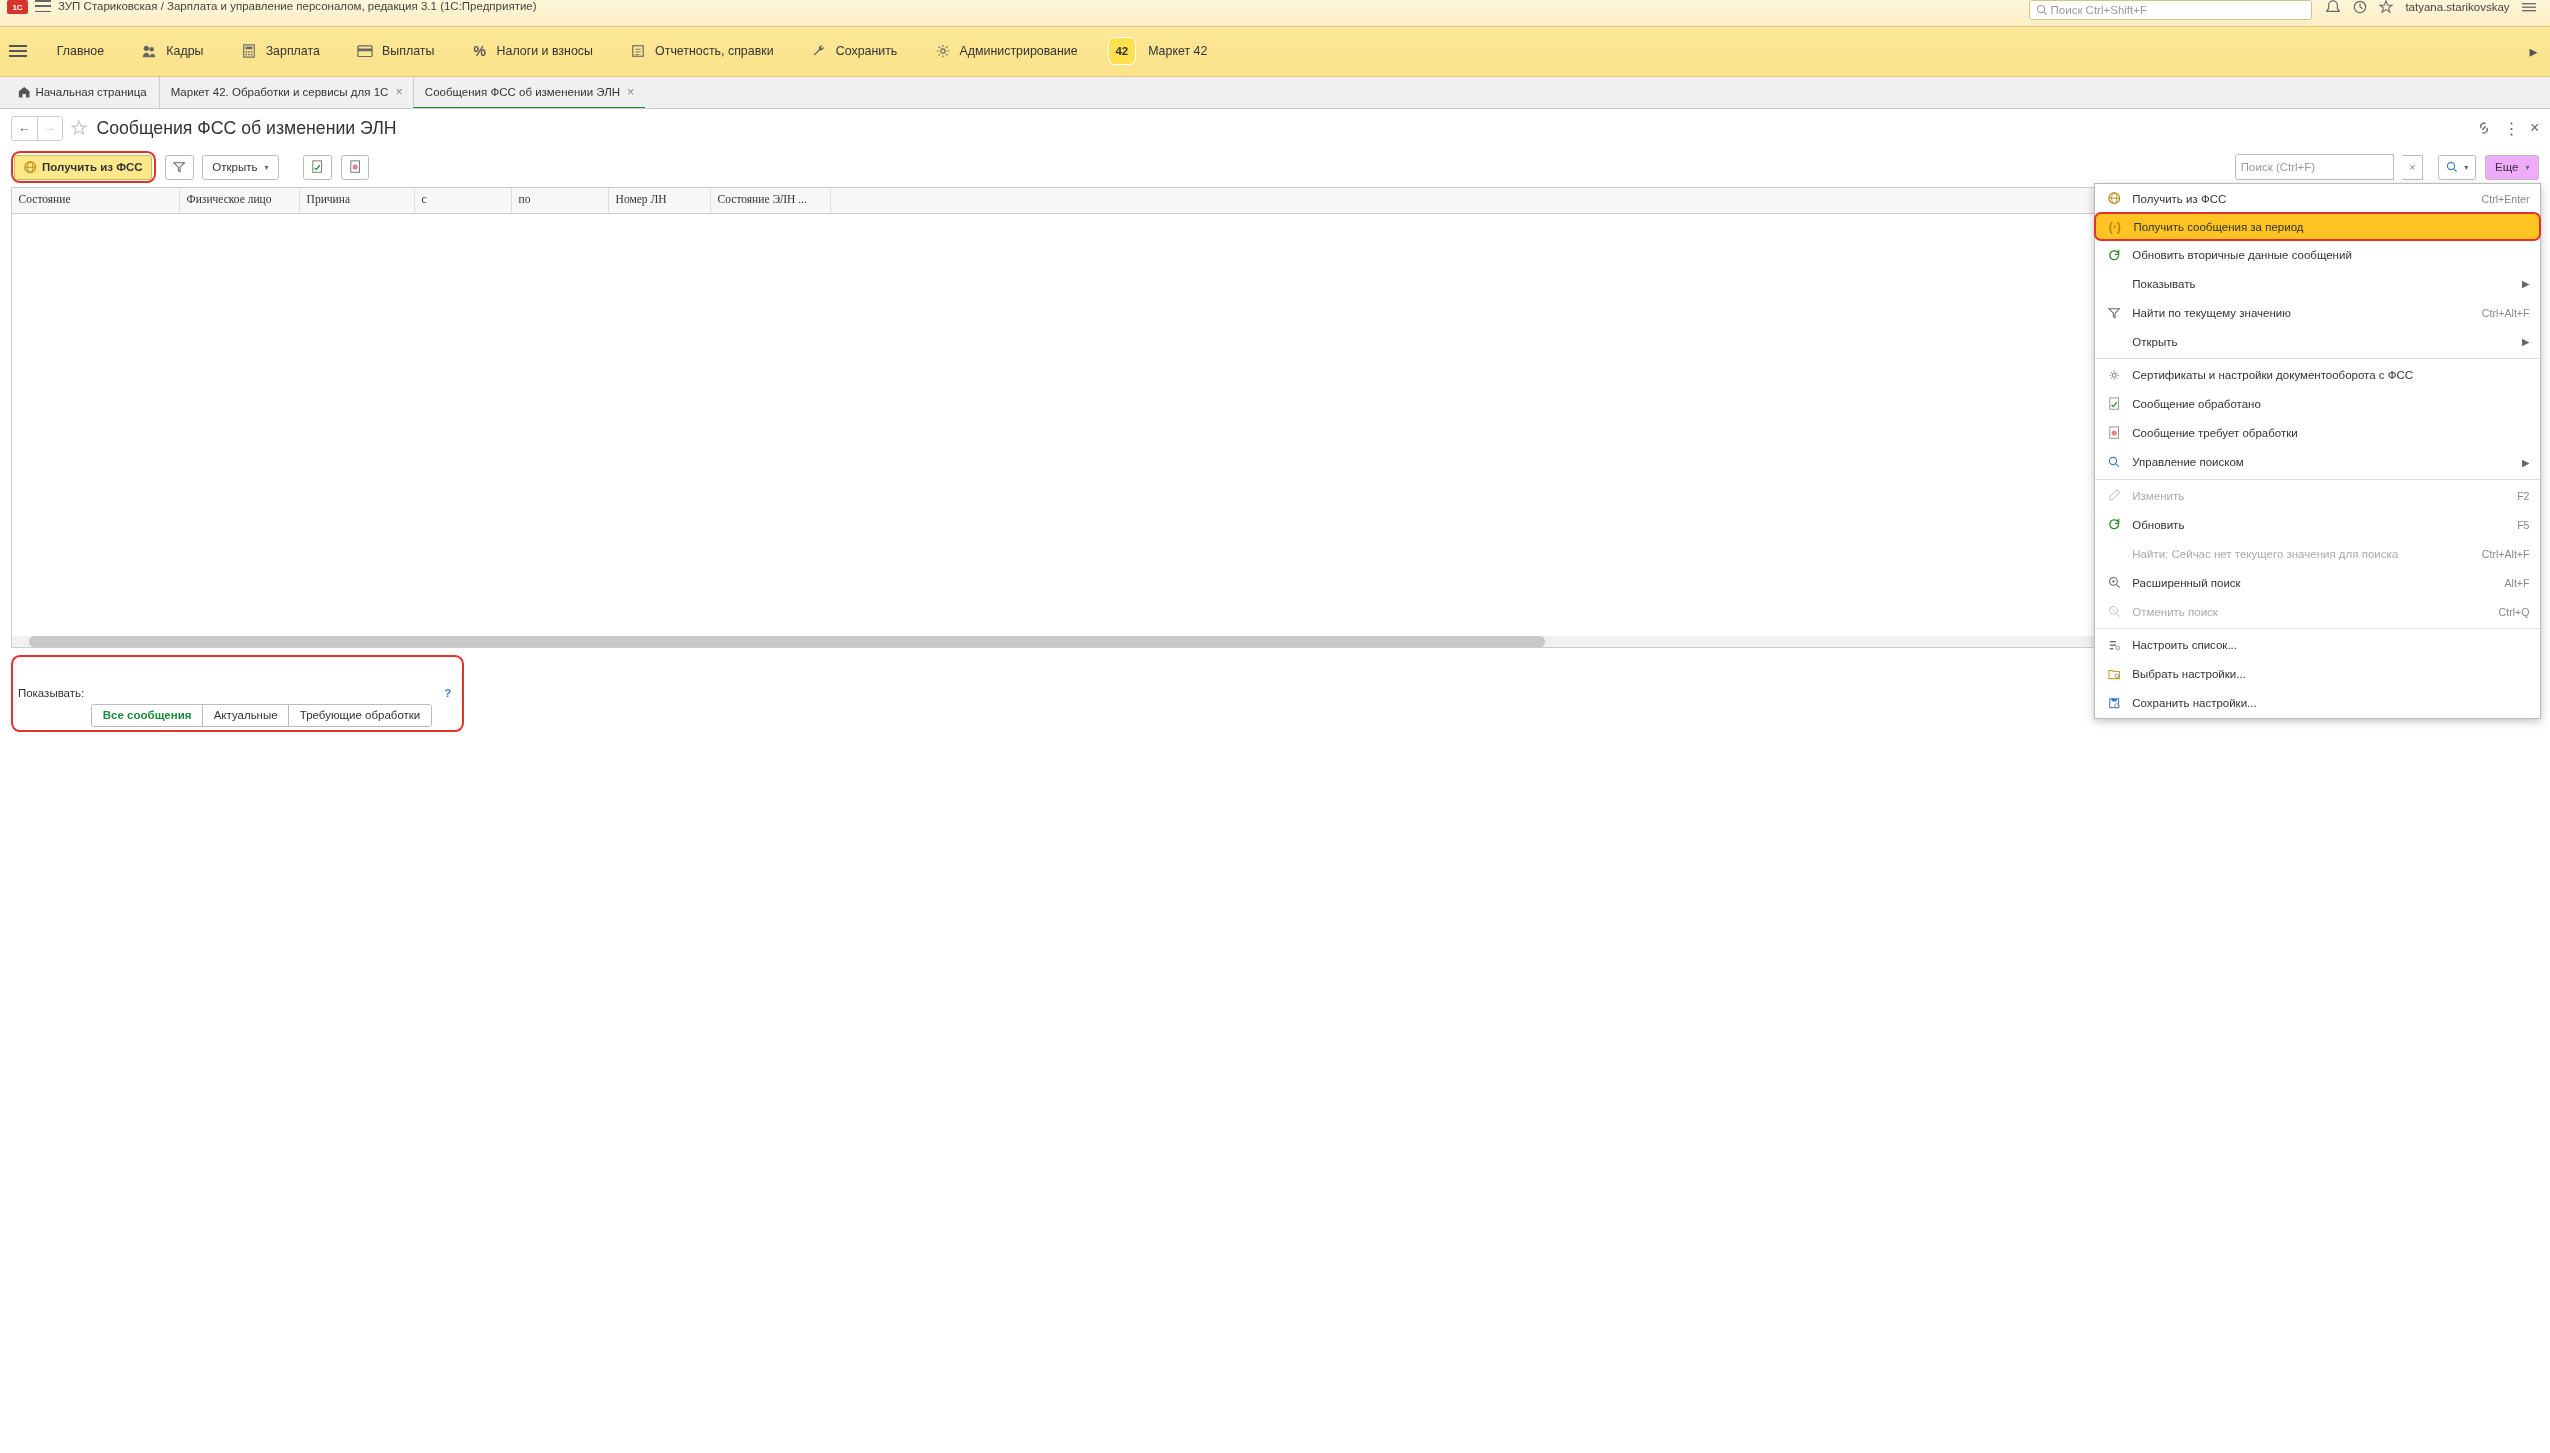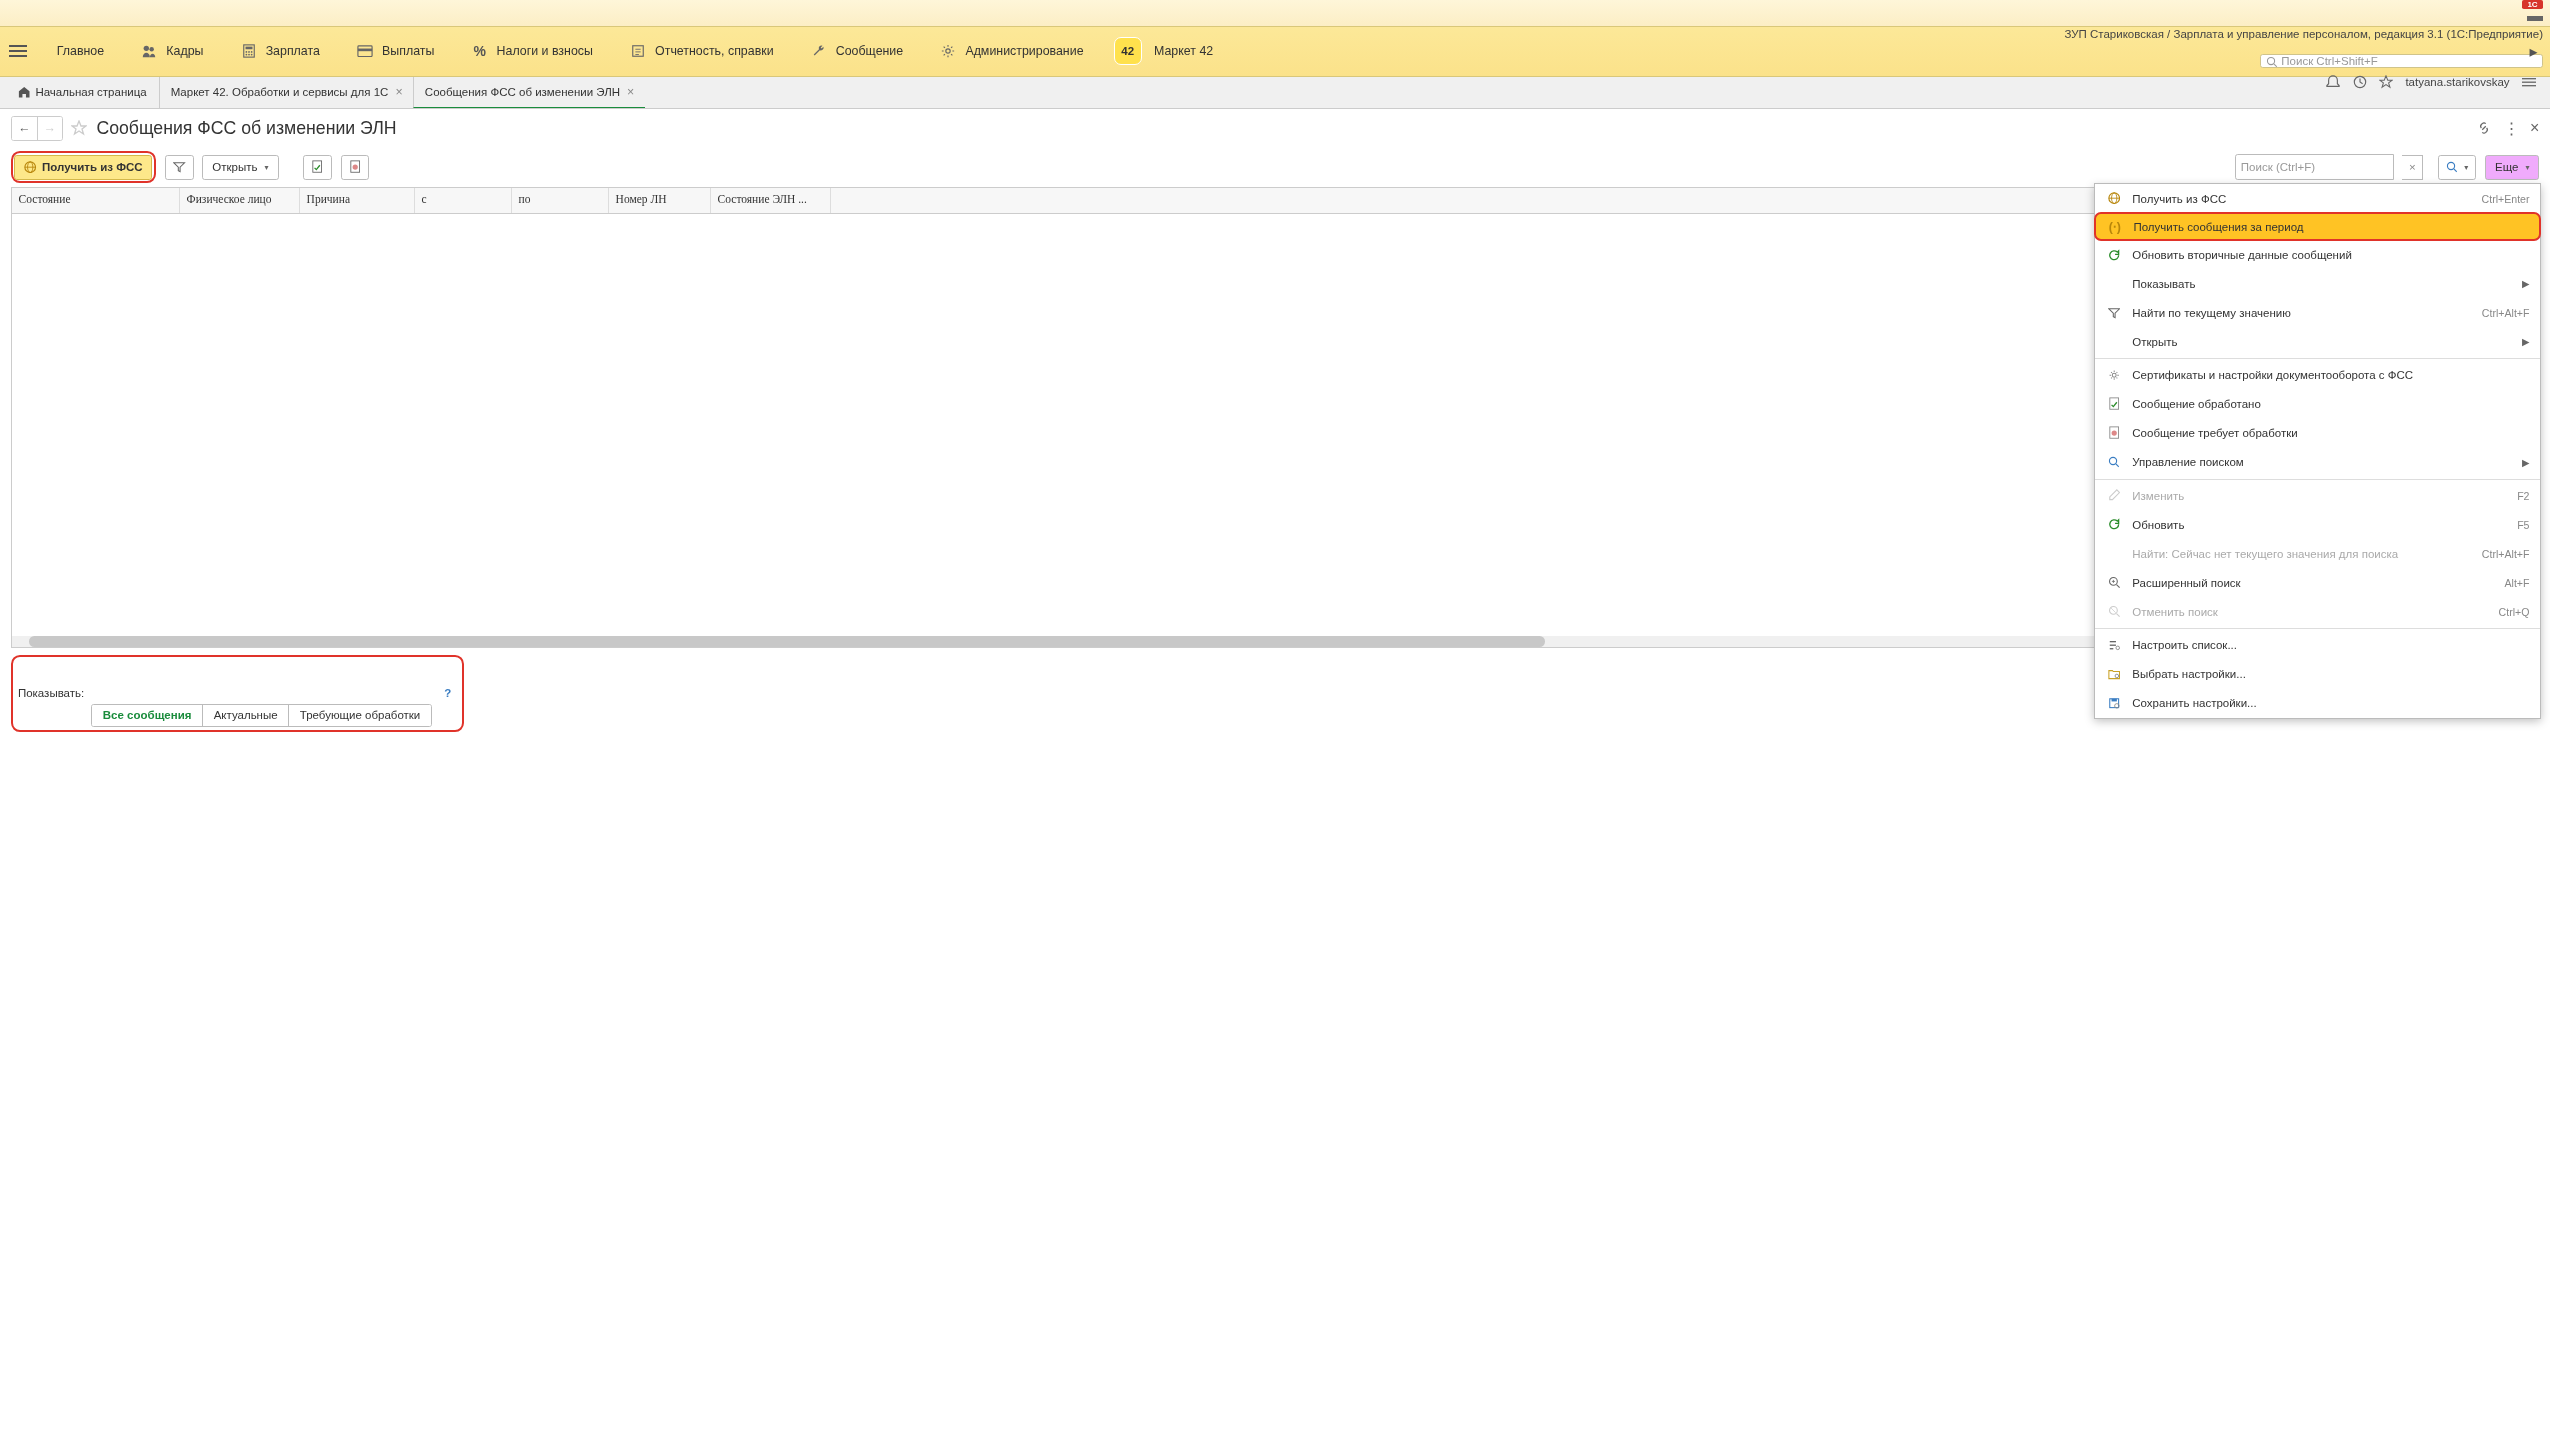--- a/index.html
+++ b/index.html
@@ -1,19 +1,19 @@
 <!DOCTYPE html>
 <html style="font-size:14px"><head>
 <meta charset="utf-8">
 <style>
 * { box-sizing: border-box; margin: 0; padding: 0; }
 body { font-family: Arial, sans-serif; font-size: 11.5px; background: #fff; color: #333; overflow: hidden; }
 
 
-.titlebar { display: flex; align-items: flex-end; height: 26.6px; background: linear-gradient(#fef6d9, #fceec5); border-bottom: 0.9px solid #d9c77a; padding: 0 7px; gap: 7px; flex-direction: column; }
+.titlebar { display: flex; align-items: flex-start; height: 26.6px; background: linear-gradient(#fef6d9, #fceec5); border-bottom: 0.9px solid #d9c77a; padding: 0 7px; gap: 7px; }
 .logo-1c { width: 21px; height: 14px; background: #d7342b; border-radius: 1.8px; color: #fff; font-size: 8px; font-weight: bold; display: flex; align-items: center; justify-content: center; }
 .hamburger { width: 16px; height: 12.4px; display: flex; flex-direction: column; justify-content: space-between; cursor: pointer; }
 .hamburger span { height: 1.8px; background: #666; }
 .app-title { flex: 0 0 auto; color: #444; font-size: 11.5px; }
 .titlebar-spacer { flex: 1; }
 .search-global { width: 283px; height: 19.5px; border: 0.9px solid #d0c48a; border-radius: 2.7px; background: #fff; display: flex; align-items: center; padding: 0 5.3px; color: #999; gap: 3.5px; }
 .titlebar-icons { display: flex; align-items: center; gap: 12.4px; padding: 0 7px; color: #666; }
 .titlebar-icons .ico { cursor: pointer; font-size: 13.3px; }
 .user-label { color: #444; font-size: 11.5px; }
 
@@ -195,21 +195,21 @@
         </svg>
       </span>
     <span>Отчетность, справки</span>
   </div>
   <div class="menu-item">
     <span class="menu-icon">
         <svg width="14" height="14" viewBox="0 0 16 16">
           <path d="M13 3a3 3 0 0 1-4 4L3 13l-1-1 6-6a3 3 0 0 1 4-4l-2 2 1 1 2-2z" fill="#666"></path>
         </svg>
       </span>
-    <span>Сообщение</span>
+    <span>Сохранить</span>
   </div>
   <div class="menu-item">
     <span class="menu-icon">
         <svg width="14" height="14" viewBox="0 0 16 16">
           <circle cx="8" cy="8" r="2.5" fill="none" stroke="#666" stroke-width="1.3"></circle>
           <path d="M8 1v2M8 13v2M1 8h2M13 8h2M3 3l1.5 1.5M11.5 11.5L13 13M13 3l-1.5 1.5M4.5 11.5L3 13" stroke="#666" stroke-width="1.3"></path>
         </svg>
       </span>
     <span>Администрирование</span>
   </div>

